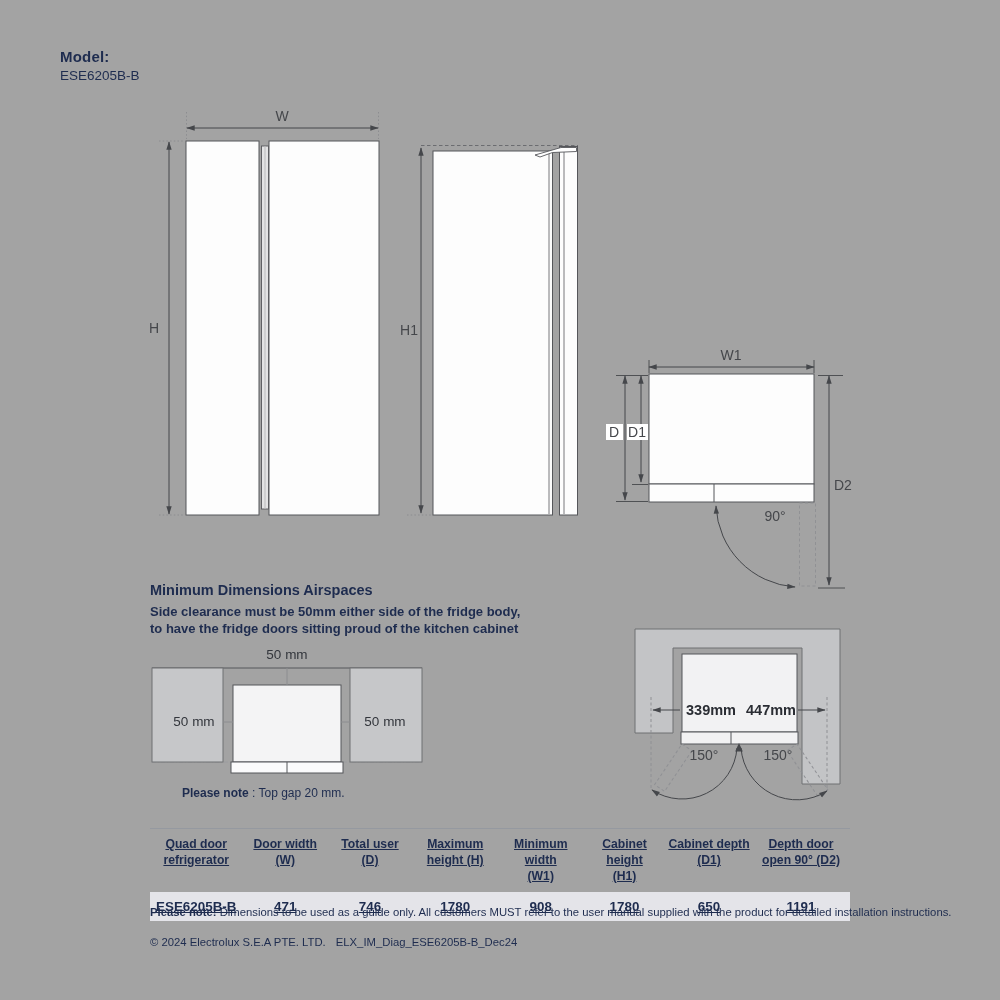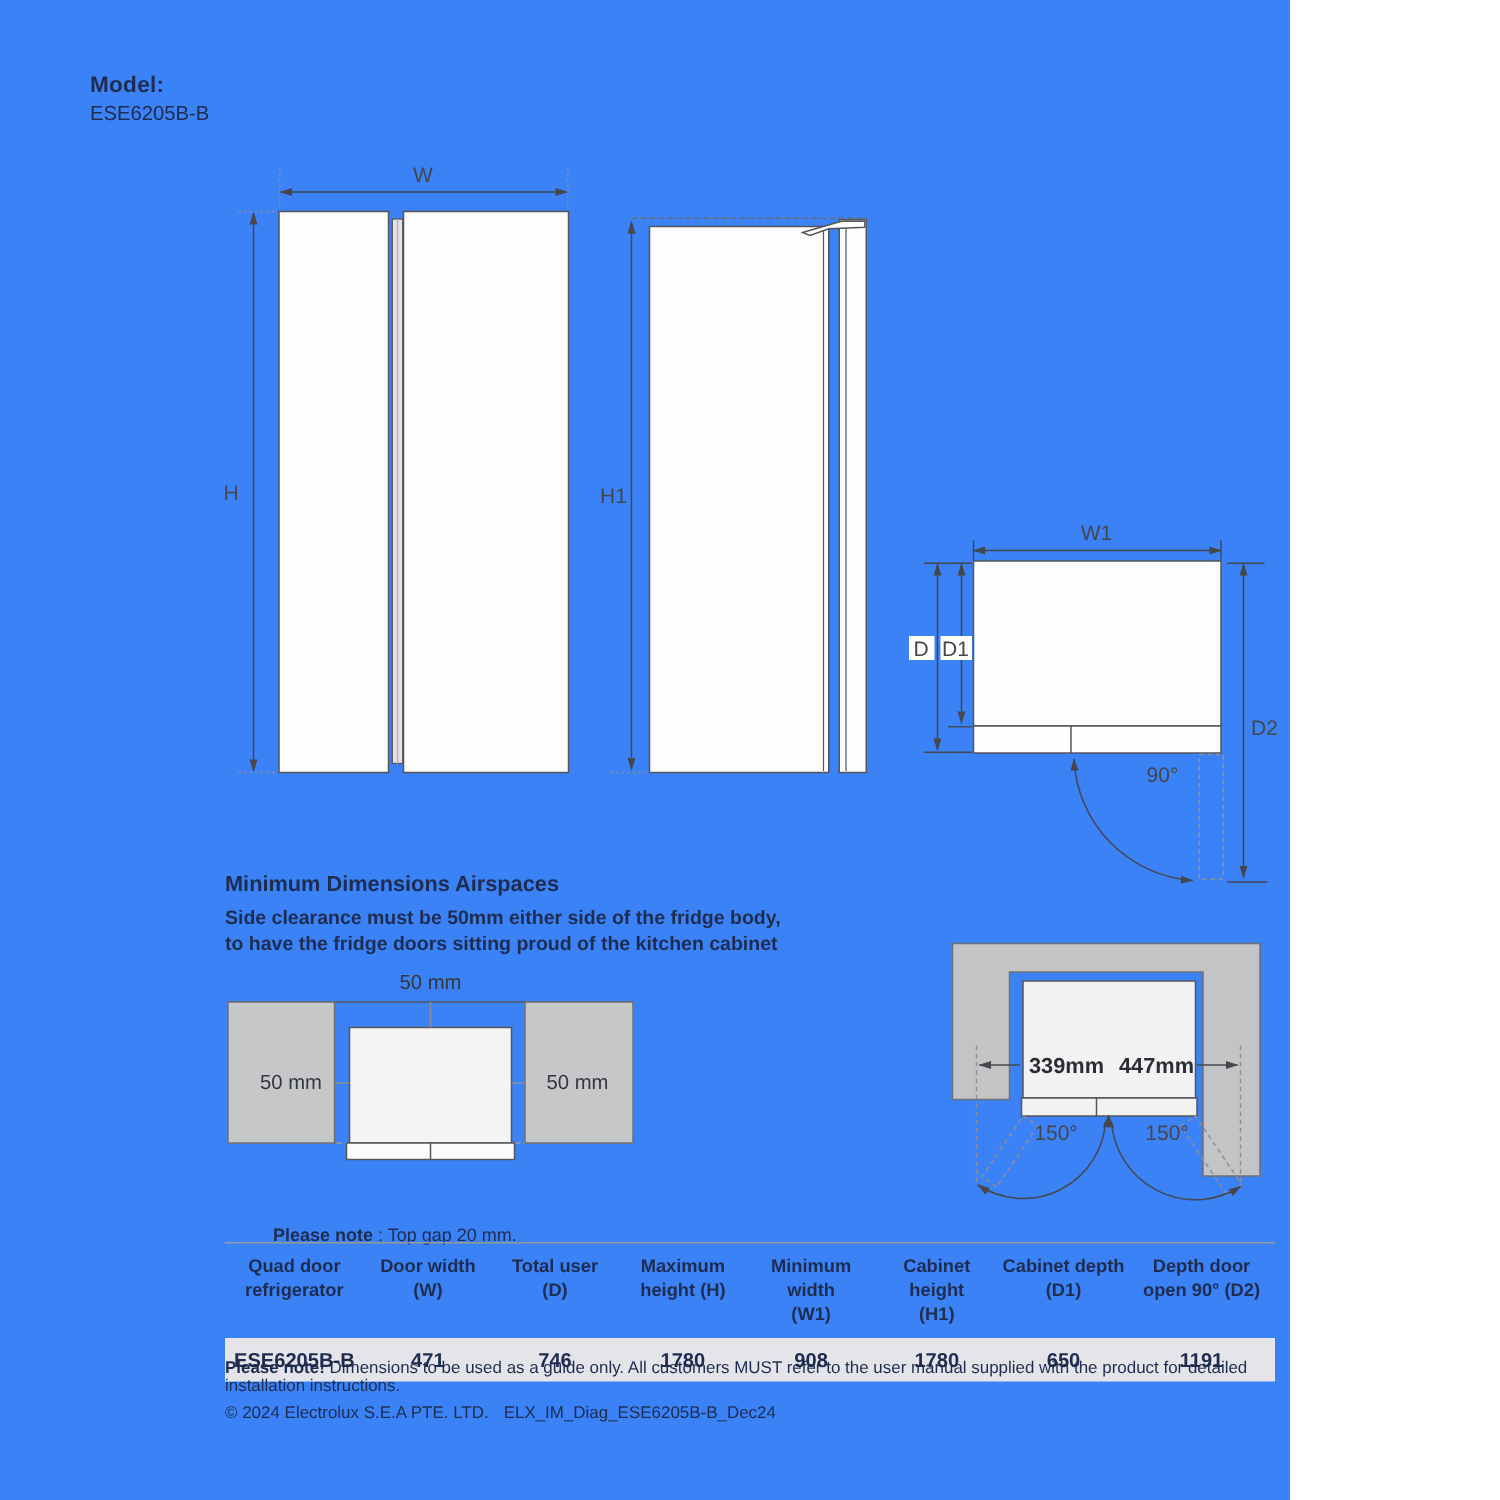--- a/index.html
+++ b/index.html
@@ -1,30 +1,30 @@
 <!DOCTYPE html>
 <html><head>
 <meta charset="utf-8">
 <style>
   html,body{margin:0;padding:0;background:#fff;}
   body{font-family:"Liberation Sans",sans-serif;color:#1e2c4f;}
-  .sheet{position:relative;width:860px;height:1000px;background:#3b82f6;overflow:hidden;}
+  .sheet{position:relative;width:1000px;height:1000px;background:#a3a3a3;overflow:hidden;}
   .model{position:absolute;left:60px;top:48px;}
   .model .lbl{font-weight:bold;font-size:15px;letter-spacing:.2px;}
   .model .num{font-size:13.5px;margin-top:3px;}
   svg.diag{position:absolute;overflow:visible;}
   .dimtxt{font-size:14px;fill:#45474b;}
   .dimtxt2{font-size:13.5px;fill:#33363c;}
   .dimbold{font-size:14.5px;font-weight:600;fill:#2a2d33;}
   .air-head{position:absolute;left:150px;top:582px;font-size:14.5px;font-weight:bold;}
   .air-desc{position:absolute;left:150px;top:603px;font-size:13px;line-height:1.32;white-space:pre-line;font-weight:bold;}
-  .air-note{position:absolute;left:150px;top:816px;font-size:12px;padding-left:32px;}
+  .air-note{position:absolute;left:150px;top:786px;font-size:12px;padding-left:32px;}
   .air-note b{font-weight:bold;}
   .spec-table{position:absolute;left:150px;top:828px;width:700px;border-top:1px solid #9599a0;}
-  .t-head,.t-row{display:grid;grid-template-columns:92.5px 85.5px 84px 86.5px 84.5px 83px 86px 98px;}
+  .t-head,.t-row{display:grid;grid-template-columns:92.5px 85.5px 84px 86.5px 84.5px 83px 86px 98px;text-decoration:underline;}
   .t-head{padding:8px 0 7px;}
   .t-h{text-align:center;font-size:12.2px;font-weight:bold;line-height:1.3;white-space:pre-line;}
   .t-row{background:#e4e4e9;padding:7px 0;}
   .t-c{text-align:center;font-size:13.4px;font-weight:bold;}
   .footer1{position:absolute;left:150px;top:906px;font-size:11.3px;}
   .footer1 b{font-weight:bold;}
   .footer2{position:absolute;left:150px;top:936px;font-size:11.3px;}
   .footer2 .sep{display:inline-block;width:10px;}
 </style>
 </head>

